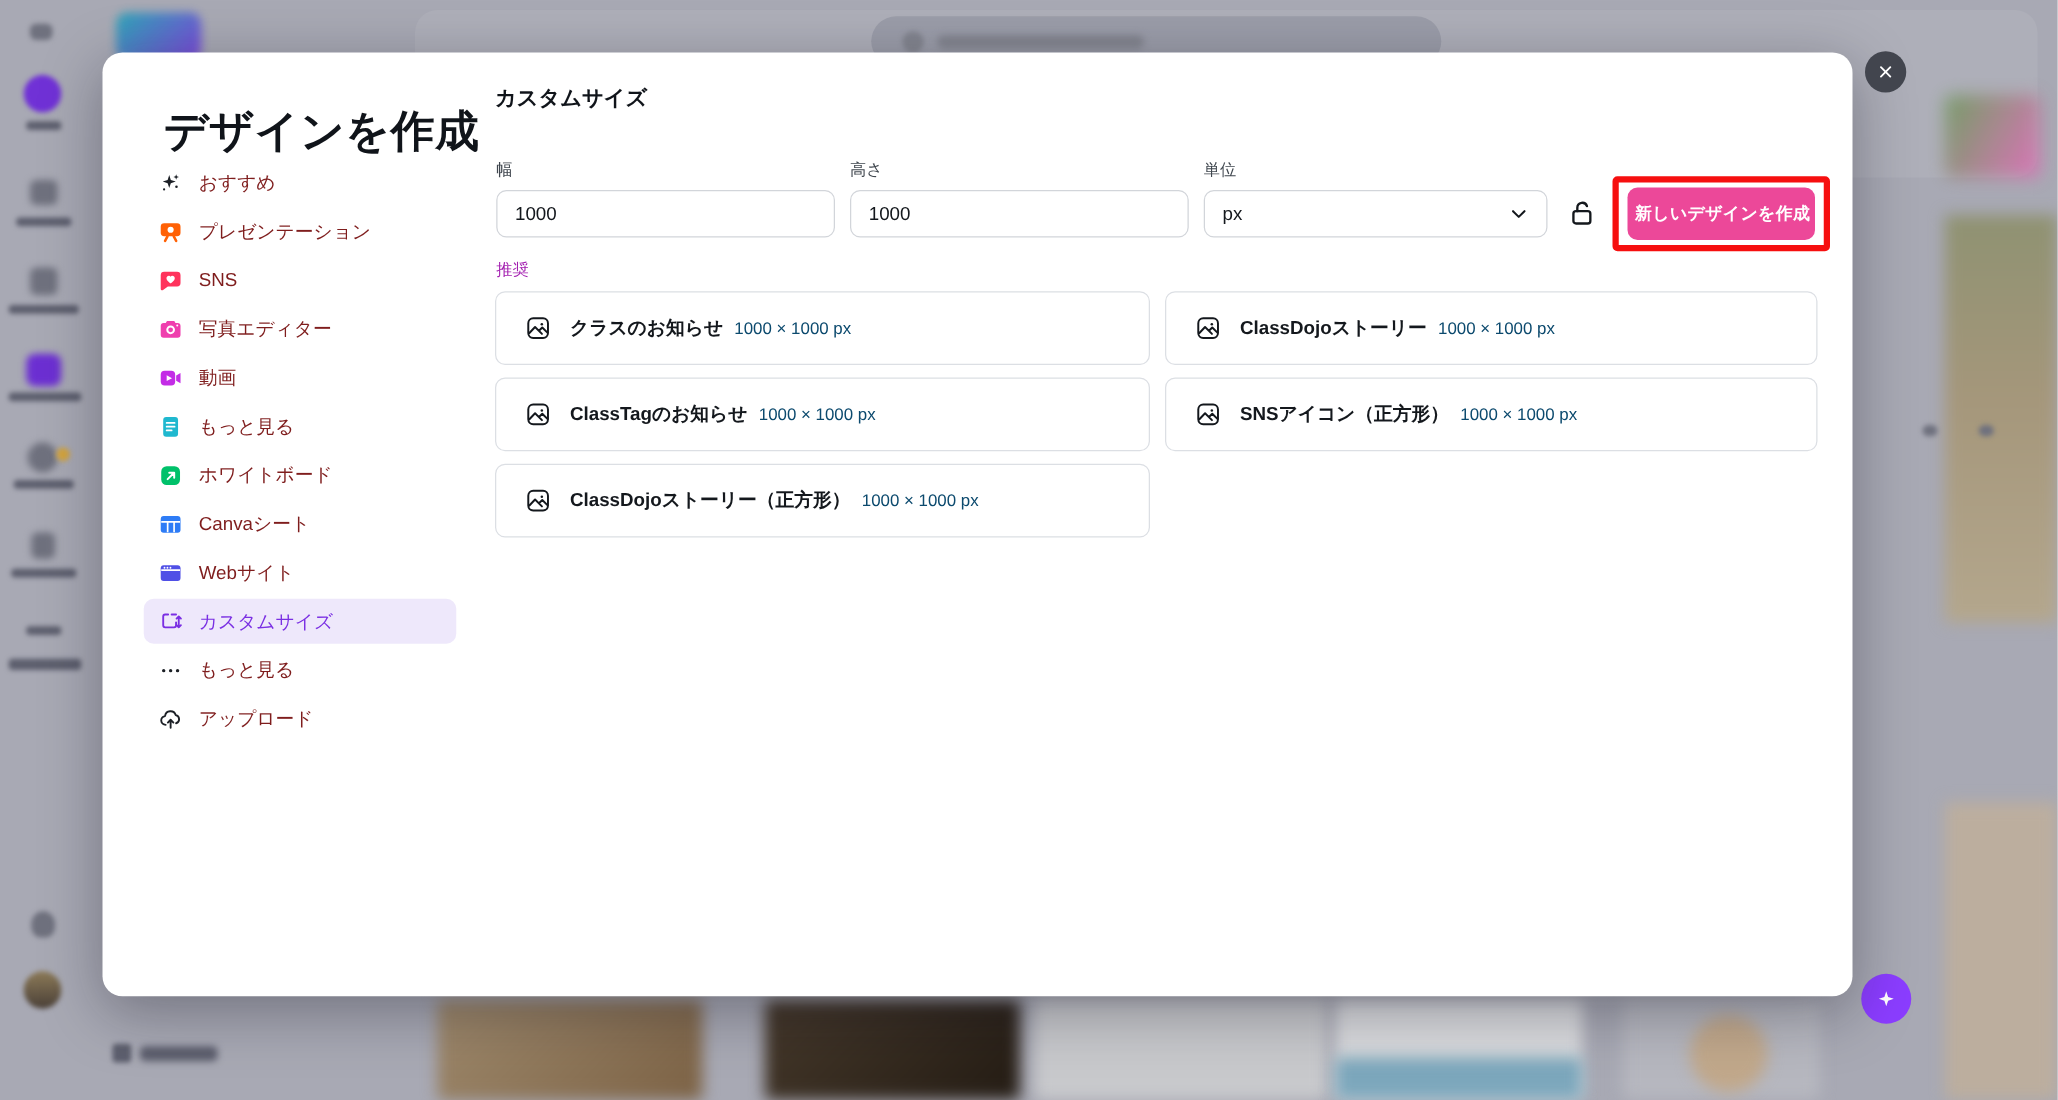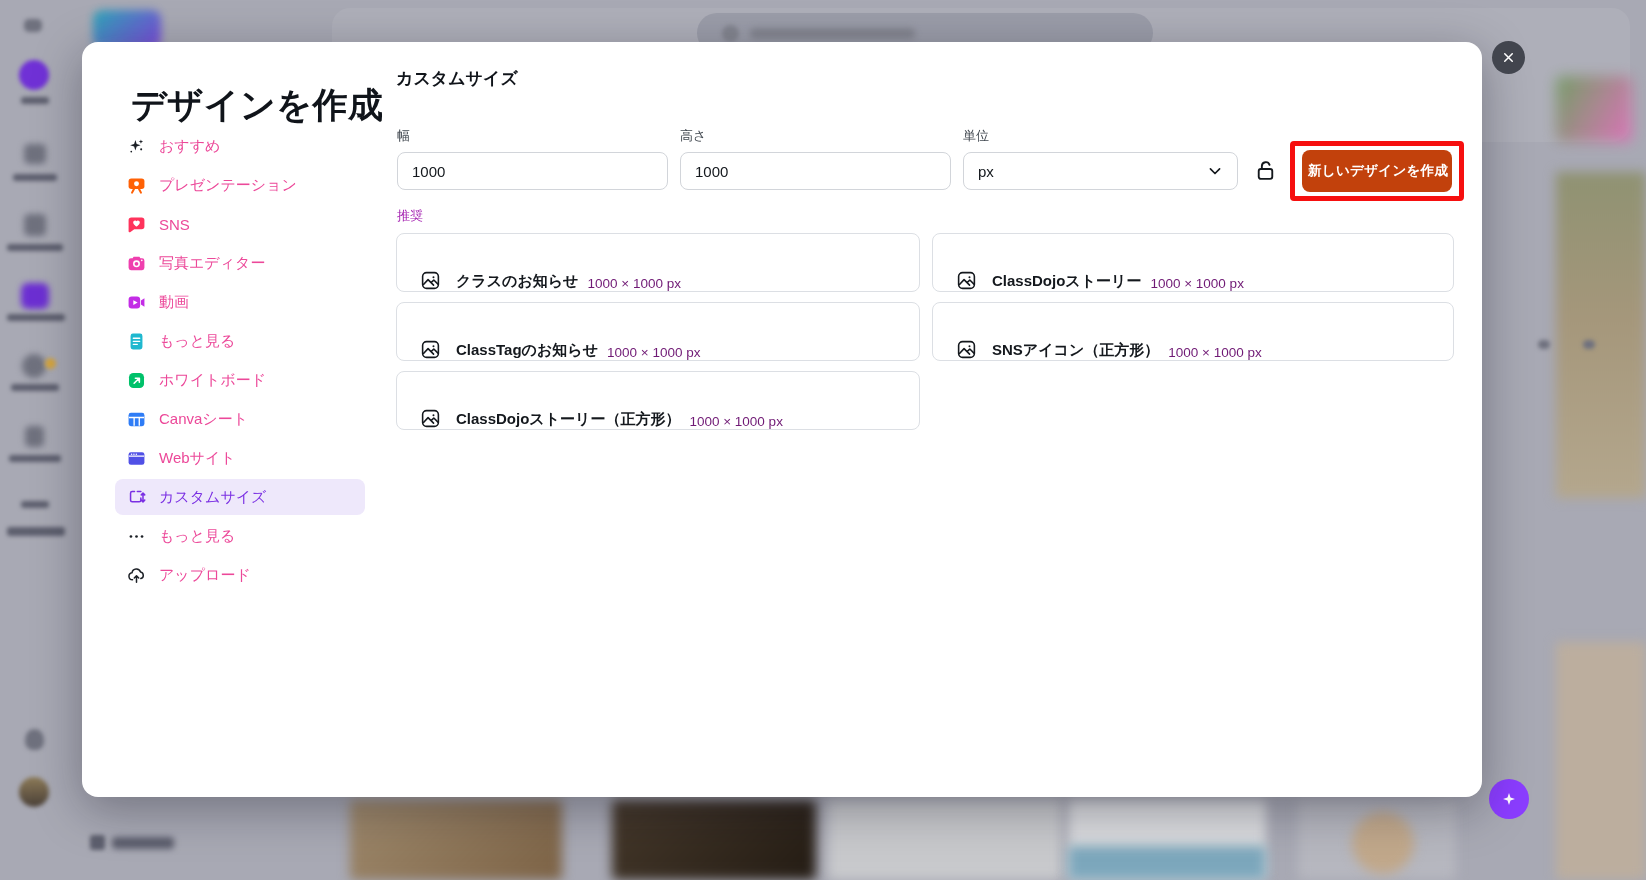--- a/index.html
+++ b/index.html
@@ -25,43 +25,43 @@
   .fab{left:1489px;top:779px;width:40px;height:40px;border-radius:50%;background:#8b3dff;display:flex;align-items:center;justify-content:center;color:#fff;font-size:17px;}
   
   .modal{left:82px;top:42px;width:1400px;height:755px;background:#fff;border-radius:16px;
          box-shadow:0 12px 48px rgba(15,15,30,.35);z-index:10;}
   .modal-title{left:33px;top:24px;font-size:35px;font-weight:800;color:#10141a;letter-spacing:.5px;margin:16px;}
   .nav{left:33px;top:83px;width:250px;}
   .nav-item{height:36px;margin:3px 0;border-radius:8px;display:flex;align-items:center;padding:0 12px;cursor:pointer;box-sizing:border-box;}
   .nav-item.selected{background:#eee8fb;}
   .nav-icon{width:19px;height:19px;display:inline-flex;flex:none;}
   .nav-icon svg{width:19px;height:19px;}
-  .nav-label{margin-left:13px;font-size:15px;color:#ec4899;white-space:nowrap;}
+  .nav-label{margin-left:13px;font-size:15px;color:#7f1d1d;white-space:nowrap;}
   .nav-item.selected .nav-label{color:#7a2fe3;font-weight:500;}
   .pane-heading{left:314px;top:25px;font-size:17px;font-weight:700;color:#10141a;margin:0;}
   .form-row{left:315px;top:85px;display:flex;}
   .field{margin-right:12px;}
   .field-label{font-size:13px;color:#40474f;margin-bottom:7px;}
   .tinput{width:271px;height:38px;box-sizing:border-box;border:1px solid #d2d5da;border-radius:8px;
           font-size:15px;color:#14181d;padding:0 14px;outline:none;background:#fff;font-family:inherit;}
   .selectbox{width:275px;height:38px;box-sizing:border-box;border:1px solid #d2d5da;border-radius:8px;background:#fff;
           display:flex;align-items:center;justify-content:space-between;padding:0 12px 0 14px;cursor:pointer;gap:12px;}
   .selectbox .val{font-size:15px;color:#14181d;}
   .lock{left:1171px;top:116px;width:25px;height:25px;}
   .annotation{left:1208px;top:99px;border:5px solid #f60f0f;border-radius:4px;padding:4px 7px;background:#fff;}
-  .cta{display:block;width:150px;height:42px;border:none;border-radius:8px;background:#c2410c;color:#fff;
+  .cta{display:block;width:150px;height:42px;border:none;border-radius:8px;background:#ec4899;color:#fff;
        font-size:13.5px;font-weight:700;cursor:pointer;white-space:nowrap;font-family:inherit;letter-spacing:.3px;}
   .rec-label{left:315px;top:165px;font-size:13px;color:#a21caf;}
   .rec-grid{left:314px;top:191px;display:grid;grid-template-columns:524px 522px;column-gap:12px;row-gap:10px;}
-  .card{height:59px;border:1px solid #dcdfe4;border-radius:8px;background:#fff;display:flex;align-items:flex-end;
+  .card{height:59px;border:1px solid #dcdfe4;border-radius:8px;background:#fff;display:flex;align-items:center;
         padding:0 23px;box-sizing:border-box;cursor:pointer;}
   .card-icon{width:21px;height:21px;flex:none;display:inline-flex;}
   .card-icon svg{width:21px;height:21px;}
   .card-name{margin-left:15px;font-size:15px;font-weight:600;color:#14181d;white-space:nowrap;}
-  .card-size{margin-left:9px;font-size:13.5px;color:#701a75;white-space:nowrap;}
+  .card-size{margin-left:9px;font-size:13.5px;color:#0c4a6e;white-space:nowrap;}
   .close-btn{left:1492px;top:41px;width:33px;height:33px;border-radius:50%;background:#42454e;border:none;
         display:flex;align-items:center;justify-content:center;cursor:pointer;z-index:11;padding:0;}
   .close-btn svg{width:15px;height:15px;}
 </style>
 </head>
 <body>
 
 <div class="page">
 
   <div class="abs hero-banner"></div>

